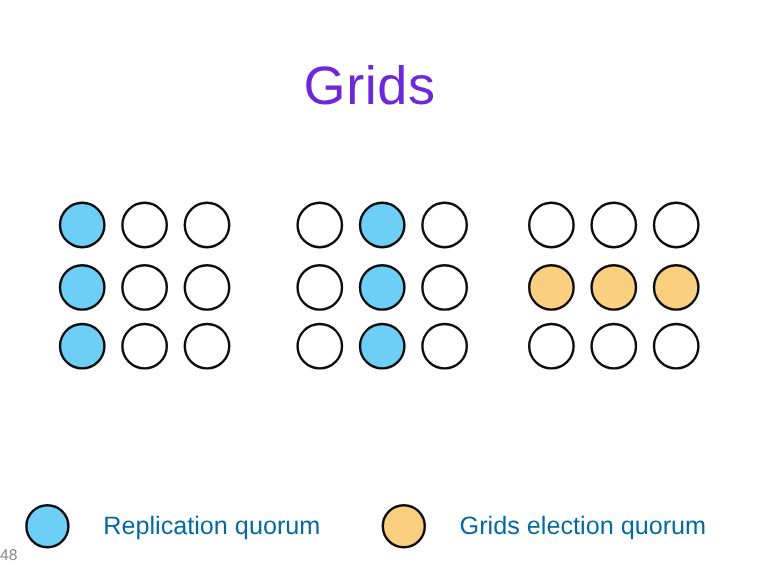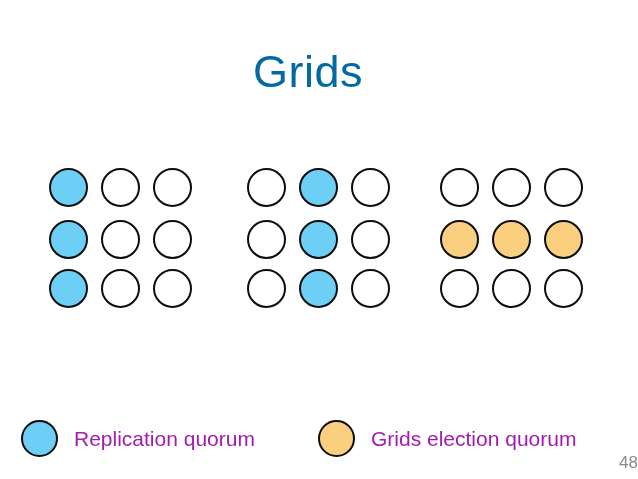--- a/index.html
+++ b/index.html
@@ -23,21 +23,21 @@
     background: #ffffff;
   }
   #title {
     position: absolute;
     left: 0;
     top: 44px;
     width: 616px;
     text-align: center;
     font-size: 45px;
     font-weight: 400;
-    color: #0369a1;
+    color: #6d28d9;
     letter-spacing: 0.5px;
     line-height: 56px;
     white-space: nowrap;
   }
   .grid {
     position: absolute;
     width: 156px;
     height: 146px;
   }
   #grid-0 { left: 49px; top: 168px; }
@@ -91,34 +91,34 @@
     height: 37px;
     border-radius: 50%;
     border: 2.6px solid #0d0d0d;
     box-sizing: border-box;
   }
   .legend-swatch.blue   { background: #6ecff6; }
   .legend-swatch.orange { background: #fbcf80; }
 
   .legend-label {
     position: absolute;
-    left: 53px;
+    left: 65px;
     top: 6px;
     font-size: 21px;
-    color: #a21caf;
+    color: #0369a1;
     white-space: nowrap;
     line-height: 26px;
   }
   #page-number {
     position: absolute;
     left: 0;
     top: 456px;
     width: 638px;
-    text-align: right;
-    font-size: 17px;
+    text-align: left;
+    font-size: 13px;
     color: #8a8a8a;
     line-height: 14px;
   }
 </style>
 </head>
 <body>
 
 <div id="slide">
 
   <div id="title">Grids</div>

